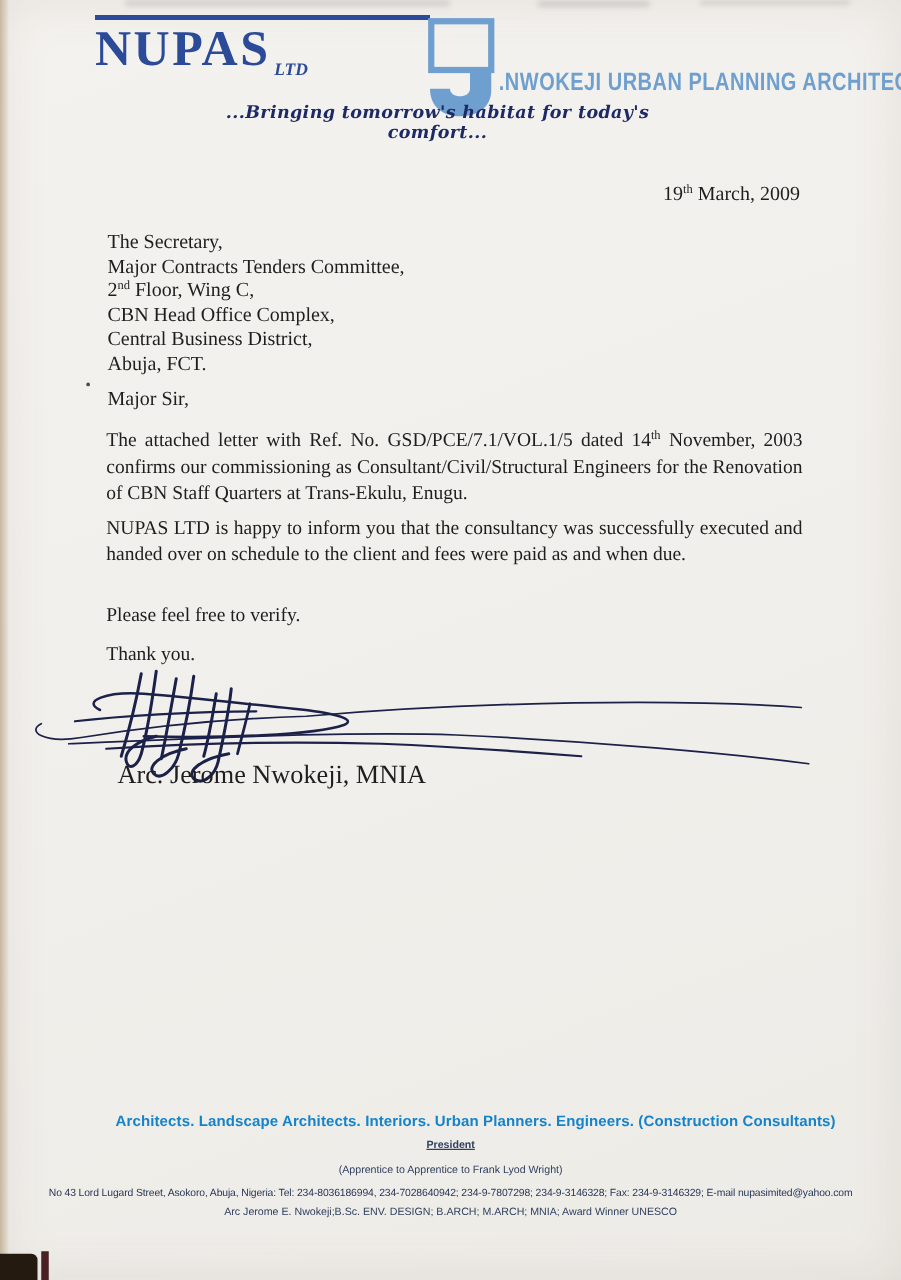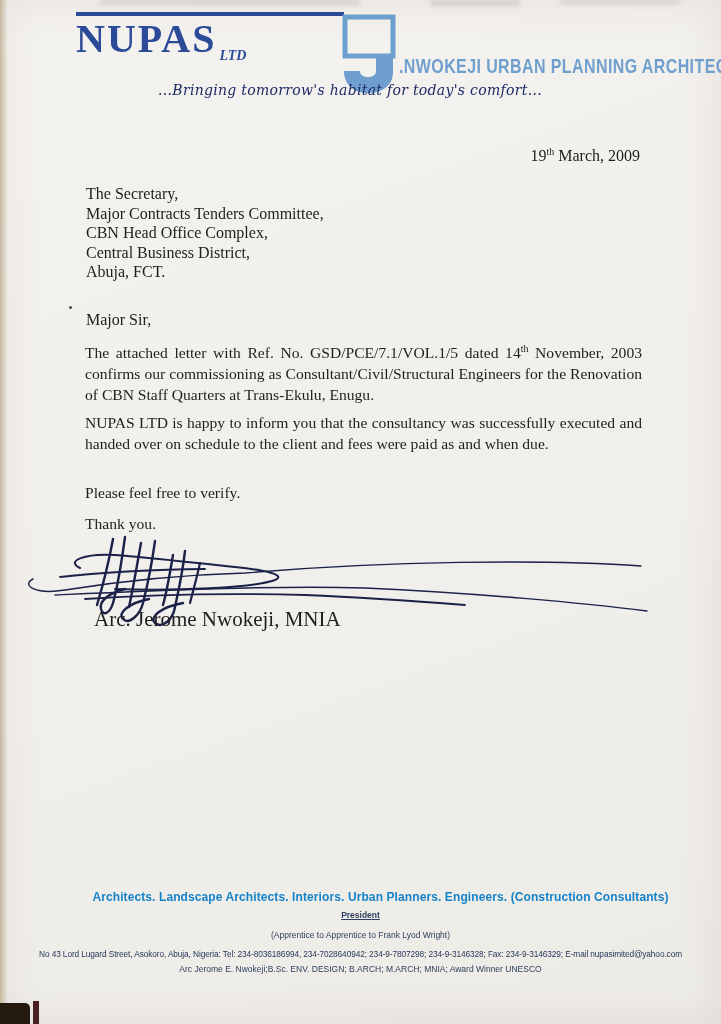--- a/index.html
+++ b/index.html
@@ -31,21 +31,21 @@
   .studio-name {
     position: absolute; left: 399px; top: 55px;
     font-family: "Liberation Sans", sans-serif; font-weight: bold;
     font-size: 20px; color: #6f9fce; letter-spacing: 0.5px;
     transform: scaleX(0.80); transform-origin: left center;
     white-space: nowrap;
   }
   .tagline {
     position: absolute; left: 150px; top: 82px; width: 400px;
     text-align: center;
-    font-family: "DejaVu Serif", serif; font-style: italic; font-weight: normal;
+    font-family: "DejaVu Serif", serif; font-style: italic; font-weight: bold;
     font-size: 14px; color: #1d2a66; letter-spacing: 0.3px;
   }
 
   
   .date-line { position: absolute; left: 0; top: 147px; width: 640px; text-align: right; font-size: 16px; }
   sup { font-size: 10px; vertical-align: 6px; line-height: 0; }
 
   .recipient { position: absolute; left: 86px; top: 184px; font-size: 16px; line-height: 19.5px; }
   .salutation { position: absolute; left: 86px; top: 311px; font-size: 16px; }
 
@@ -112,20 +112,21 @@
   </div>
 
   <div class="studio-name">.NWOKEJI URBAN PLANNING ARCHITECTURE STUDIOS</div>
   <div class="tagline">...Bringing tomorrow's habitat for today's comfort...</div>
 
   <div class="date-line"><span>19</span><sup>th</sup><span> March, 2009</span></div>
 
   <div class="recipient">
     <div>The Secretary,</div>
     <div>Major Contracts Tenders Committee,</div>
+    <div><span>2</span><sup>nd</sup><span> Floor, Wing C,</span></div>
     <div>CBN Head Office Complex,</div>
     <div>Central Business District,</div>
     <div>Abuja, FCT.</div>
   </div>
 
   <div class="salutation">Major Sir,</div>
 
   <div class="para para-1"><span>The attached letter with Ref. No. GSD/PCE/7.1/VOL.1/5 dated 14</span><sup>th</sup><span> November, 2003 confirms our commissioning as Consultant/Civil/Structural Engineers for the Renovation of CBN Staff Quarters at Trans-Ekulu, Enugu.</span></div>
 
   <div class="para para-2">NUPAS LTD is happy to inform you that the consultancy was successfully executed and handed over on schedule to the client and fees were paid as and when due.</div>

